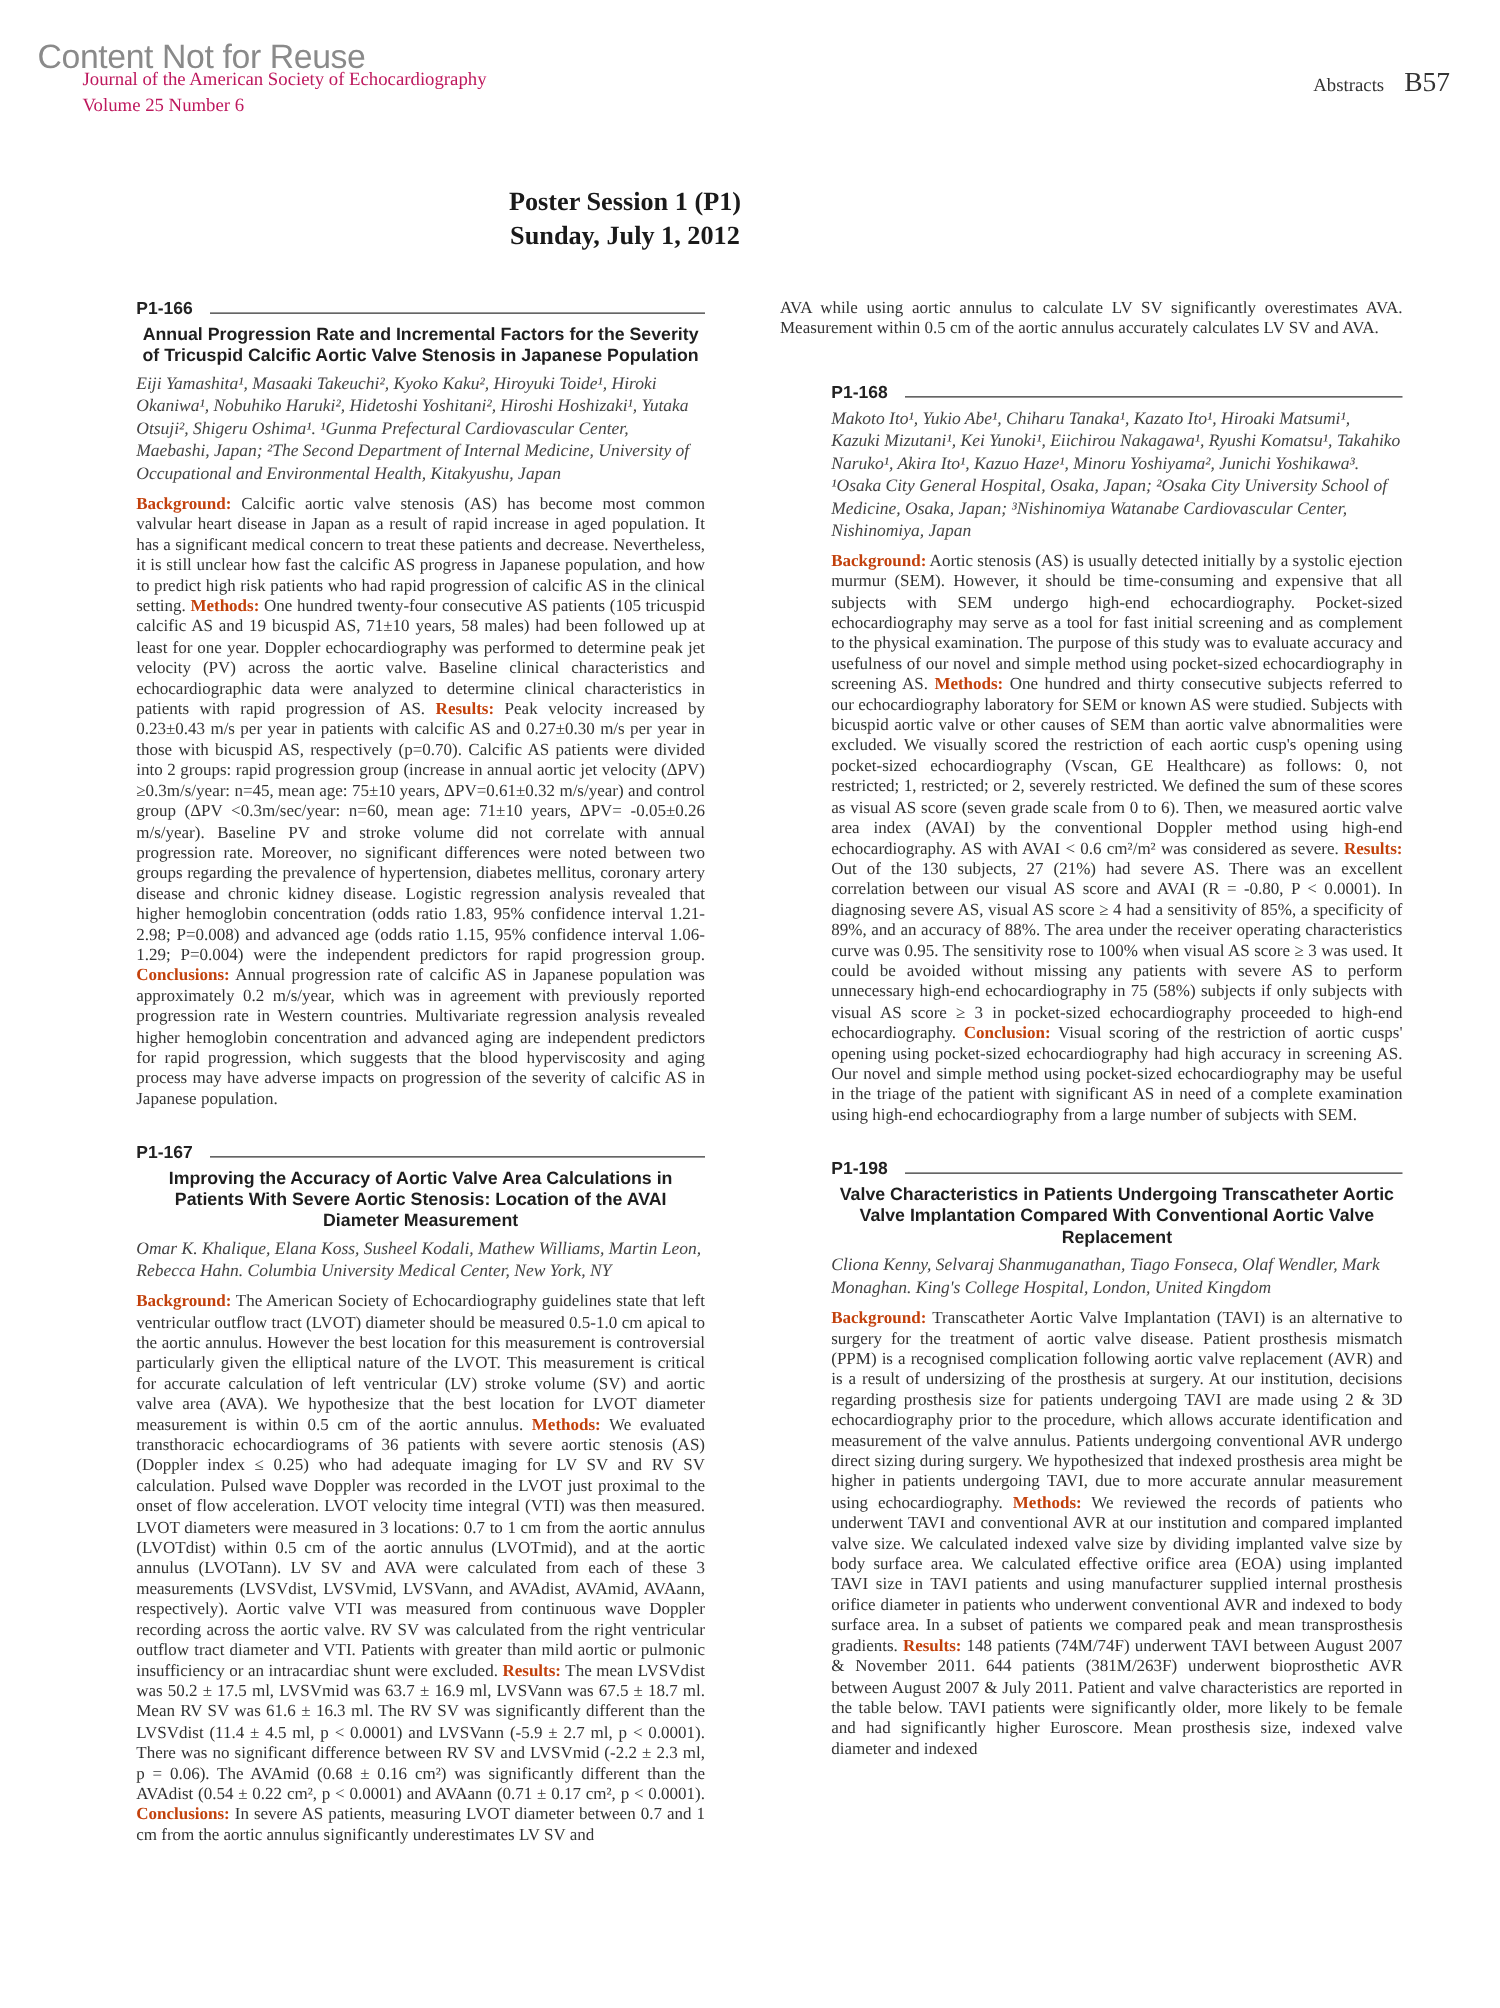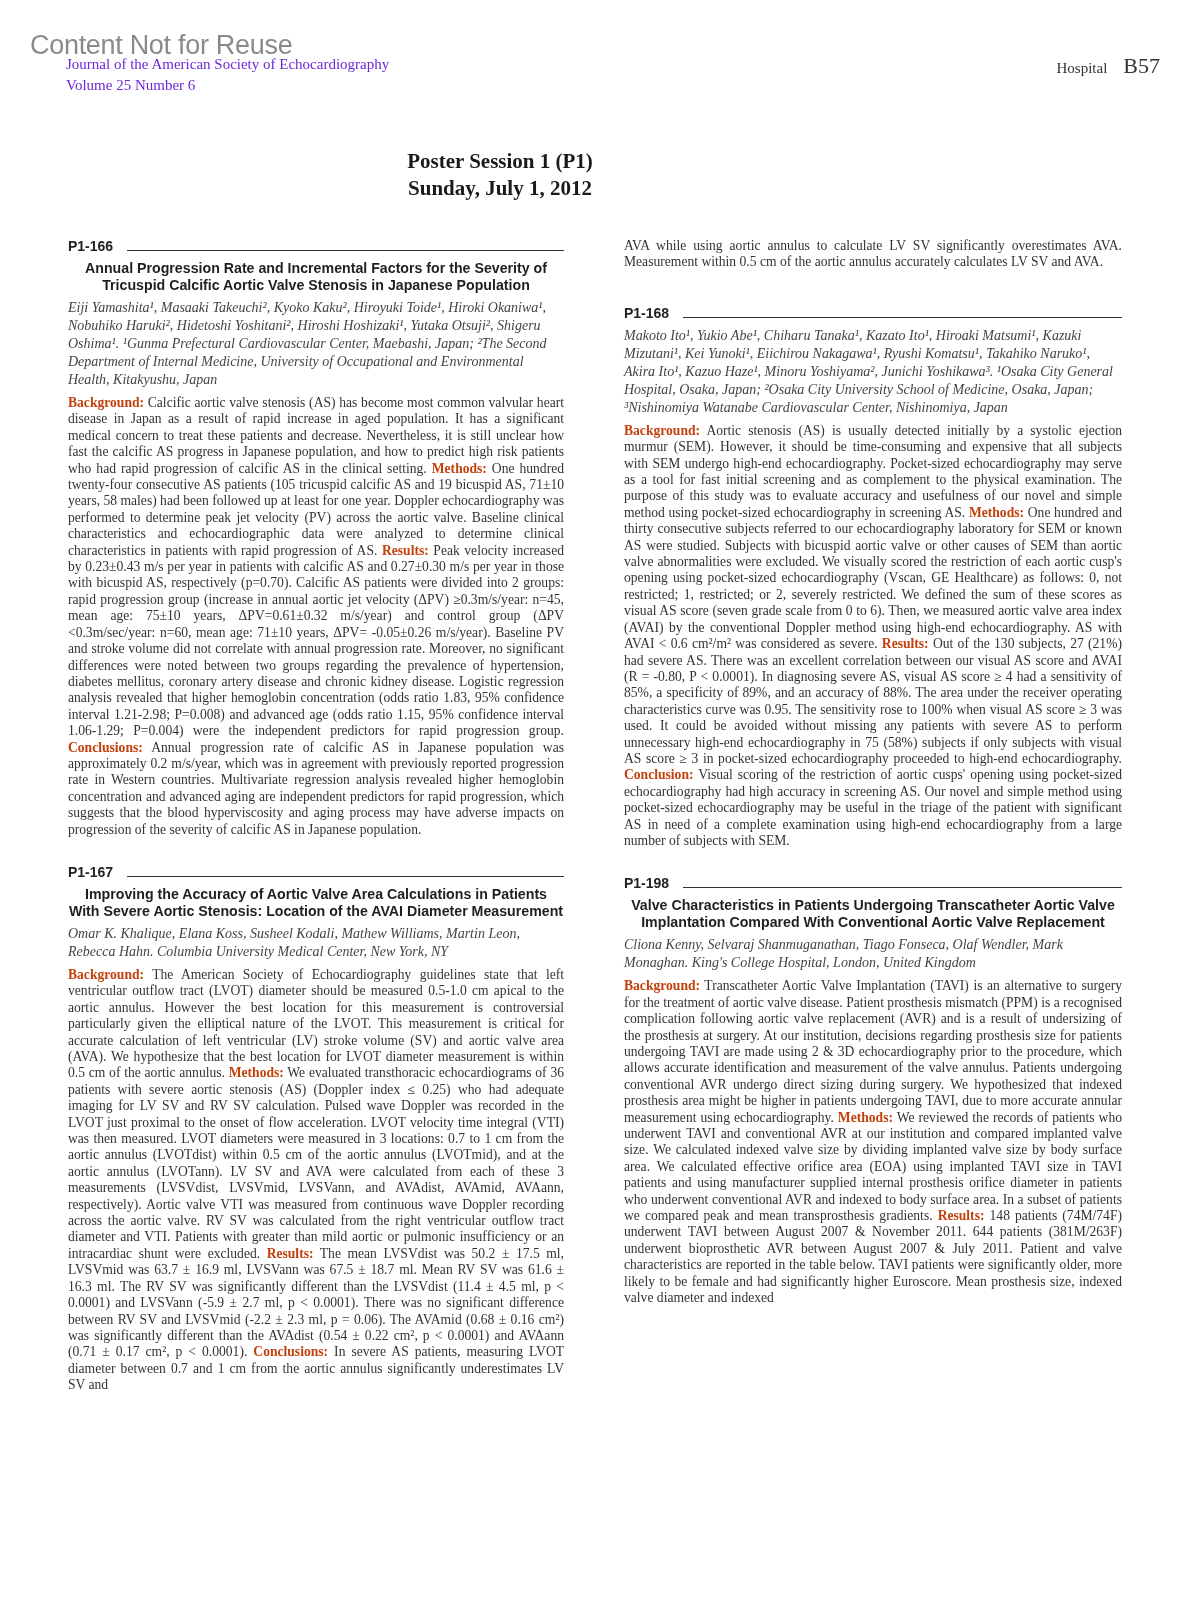--- a/index.html
+++ b/index.html
@@ -1,45 +1,45 @@
 <!DOCTYPE html>
 <html><head>
 <meta charset="utf-8">
 <style>
   html, body { margin: 0; padding: 0; background: #ffffff; }
   body { width: 1200px; height: 1606px; position: relative; overflow: hidden; color: #2a2a2a; }
   .watermark { position: absolute; left: 30px; top: 30px; font-family: "Liberation Sans", sans-serif; font-size: 27px; color: #8a8a8a; letter-spacing: -0.3px; z-index: 2; }
-  .run-left { position: absolute; left: 66px; top: 54px; font-family: "Liberation Serif", serif; font-size: 15px; line-height: 21px; color: #6d28d9; }
+  .run-left { position: absolute; left: 66px; top: 54px; font-family: "Liberation Serif", serif; font-size: 15px; line-height: 21px; color: #be185d; }
   .run-right { position: absolute; right: 40px; top: 53px; font-family: "Liberation Serif", serif; font-size: 15px; color: #333; }
   .run-right .pg { margin-left: 16px; font-size: 22px; }
   .session { position: absolute; left: 0; width: 1000px; top: 148px; text-align: center; font-family: "Liberation Serif", serif; font-weight: bold; font-size: 21px; line-height: 27px; color: #1a1a1a; }
   .col { position: absolute; top: 238px; width: 496px; font-family: "Liberation Serif", serif; font-size: 13.6px; line-height: 16.4px; text-align: justify; color: #333; }
   .col.left { left: 68px; }
   .col.right { left: 624px; width: 498px; }
-  .abs { margin-bottom: 26px; }
+  .abs { margin-bottom: 26px; margin-left: 41px; }
   .abs-head { display: flex; align-items: flex-end; margin-bottom: 6px; }
   .abs-id { font-family: "Liberation Sans", sans-serif; font-weight: bold; font-size: 14px; color: #222; margin-right: 14px; line-height: 16px; }
   .abs-rule { flex: 1; border-bottom: 1.5px solid #333; margin-bottom: 3px; }
   .abs-title { font-family: "Liberation Sans", sans-serif; font-weight: bold; font-size: 14.2px; line-height: 17px; color: #1f1f1f; margin-bottom: 5px; text-align: center; }
   .abs-authors { font-style: italic; font-size: 14px; line-height: 18px; color: #444; margin-bottom: 6px; text-align: left; font-family: Liberation Serif, serif; }
   .abs-body p { margin: 0; }
   .abs-body b { color: #c2410c; }
   .cont { margin-bottom: 34px; }
 </style>
 </head>
 <body>
 
 <div class="watermark">Content Not for Reuse</div>
 
 <div class="run-left">
   <div>Journal of the American Society of Echocardiography</div>
   <div>Volume 25 Number 6</div>
 </div>
 <div class="run-right">
-  <span>Hospital</span><span class="pg">B57</span>
+  <span>Abstracts</span><span class="pg">B57</span>
 </div>
 
 <div class="session">
   <div>Poster Session 1 (P1)</div>
   <div>Sunday, July 1, 2012</div>
 </div>
 
 <div class="col left">
 
   <div class="abs">

